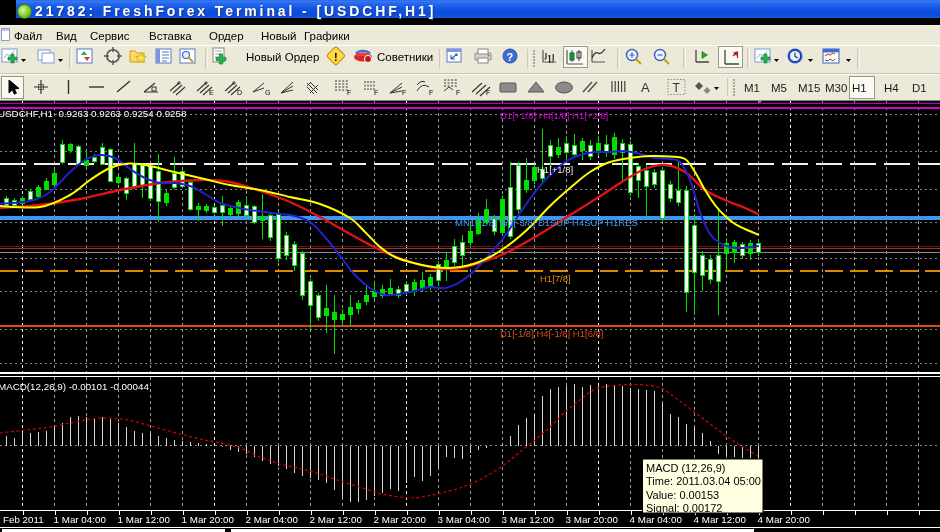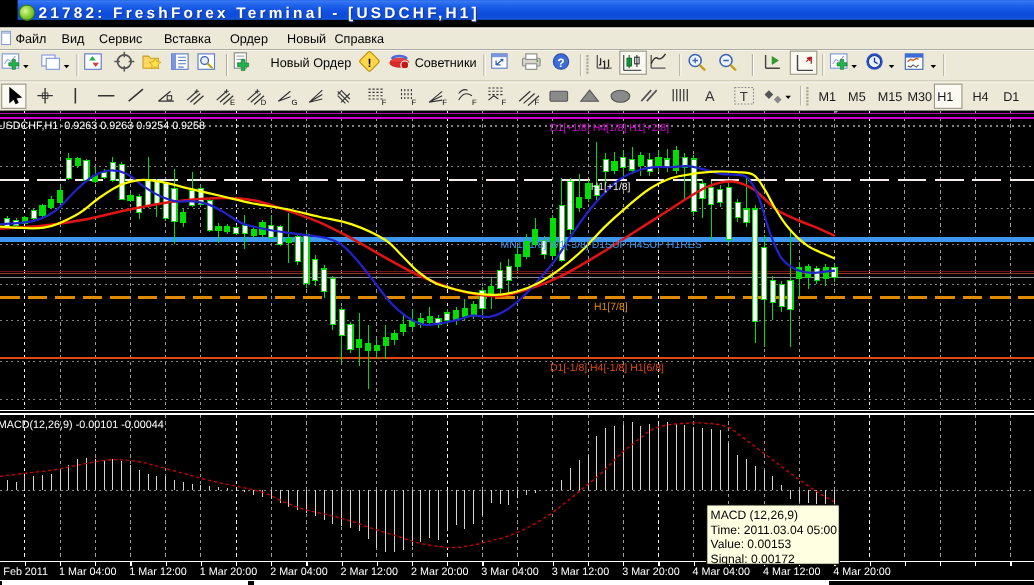--- a/index.html
+++ b/index.html
@@ -22,21 +22,21 @@
       <div class="btn"></div>
     </div>
 <div id="menu">
       <div class="mico"></div>
 <span style="left:14px">Файл</span>
       <span style="left:56px">Вид</span>
       <span style="left:90px">Сервис</span>
 <span style="left:149px">Вставка</span>
       <span style="left:209px">Ордер</span>
       <span style="left:261px">Новый</span>
-<span style="left:304px">Справка</span>
+<span style="left:304px">Графики</span>
     </div>
 <svg width="940" height="56" viewBox="0 0 940 56" xmlns="http://www.w3.org/2000/svg" style="position:absolute;left:0;top:45px">
       <rect width="940" height="56" fill="#ece9d8"></rect>
       <line x1="0" y1="0.5" x2="940" y2="0.5" stroke="#ffffff"></line>
       <line x1="0" y1="28.5" x2="940" y2="28.5" stroke="#c8c4b0"></line>
       <line x1="0" y1="29.5" x2="940" y2="29.5" stroke="#f8f7f0"></line>
       <line x1="0" y1="55.5" x2="940" y2="55.5" stroke="#808080"></line>
       <rect x="2" y="4" width="15" height="13" fill="#fff" stroke="#7a96df"></rect>
       <path d="M 4 13 l 3 -4 l 3 2 l 4 -5" stroke="#94a8e0" fill="none"></path>
       <path d="M 8 12.0 h3.0 v-3.0 h3.0 v3.0 h3.0 v3.0 h-3.0 v3.0 h-3.0 v-3.0 h-3.0 z" fill="#22b14c" stroke="#117a2e" stroke-width="0.6"></path>

